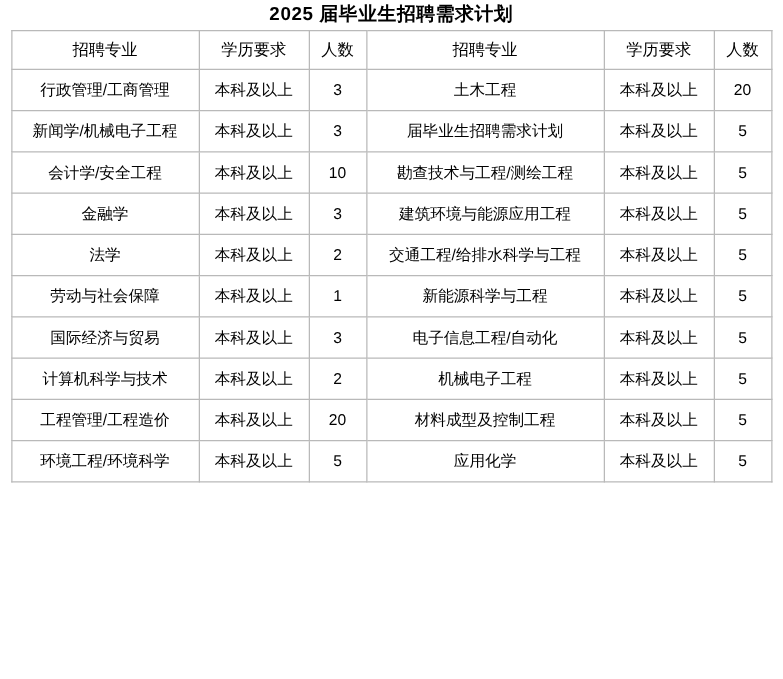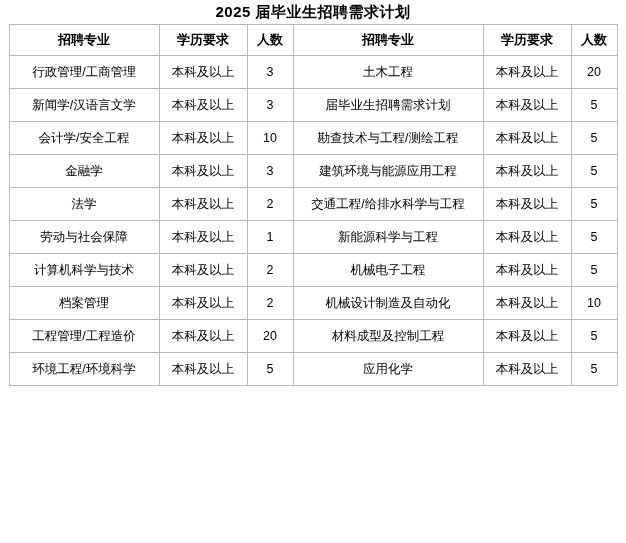--- a/index.html
+++ b/index.html
@@ -40,21 +40,21 @@
     text-align: center;
     vertical-align: middle;
     font-size: 12.5px;
     height: 32px;
     padding: 0 2px;
     color: #000;
     white-space: nowrap;
     overflow: hidden;
   }
   table.plan thead th {
-    font-weight: bold;
+    font-weight: normal;
     font-size: 13px;
     height: 30px;
   }
   col.major { width: 150px; }
   col.degree { width: 88px; }
   col.count { width: 46px; }
   col.major2 { width: 190px; }
   col.degree2 { width: 88px; }
   col.count2 { width: 46px; }
 </style>
@@ -86,21 +86,21 @@
     <tbody>
       <tr>
         <td>行政管理/工商管理</td>
         <td>本科及以上</td>
         <td>3</td>
         <td>土木工程</td>
         <td>本科及以上</td>
         <td>20</td>
       </tr>
       <tr>
-        <td>新闻学/汉语言文学</td>
+        <td>新闻学/机械电子工程</td>
         <td>本科及以上</td>
         <td>3</td>
         <td>届毕业生招聘需求计划</td>
         <td>本科及以上</td>
         <td>5</td>
       </tr>
       <tr>
         <td>会计学/安全工程</td>
         <td>本科及以上</td>
         <td>10</td>
@@ -126,34 +126,34 @@
       </tr>
       <tr>
         <td>劳动与社会保障</td>
         <td>本科及以上</td>
         <td>1</td>
         <td>新能源科学与工程</td>
         <td>本科及以上</td>
         <td>5</td>
       </tr>
       <tr>
+        <td>国际经济与贸易</td>
+        <td>本科及以上</td>
+        <td>3</td>
+        <td>电子信息工程/自动化</td>
+        <td>本科及以上</td>
+        <td>5</td>
+      </tr>
+      <tr>
         <td>计算机科学与技术</td>
         <td>本科及以上</td>
         <td>2</td>
         <td>机械电子工程</td>
         <td>本科及以上</td>
         <td>5</td>
-      </tr>
-      <tr>
-        <td>档案管理</td>
-        <td>本科及以上</td>
-        <td>2</td>
-        <td>机械设计制造及自动化</td>
-        <td>本科及以上</td>
-        <td>10</td>
       </tr>
       <tr>
         <td>工程管理/工程造价</td>
         <td>本科及以上</td>
         <td>20</td>
         <td>材料成型及控制工程</td>
         <td>本科及以上</td>
         <td>5</td>
       </tr>
       <tr>

